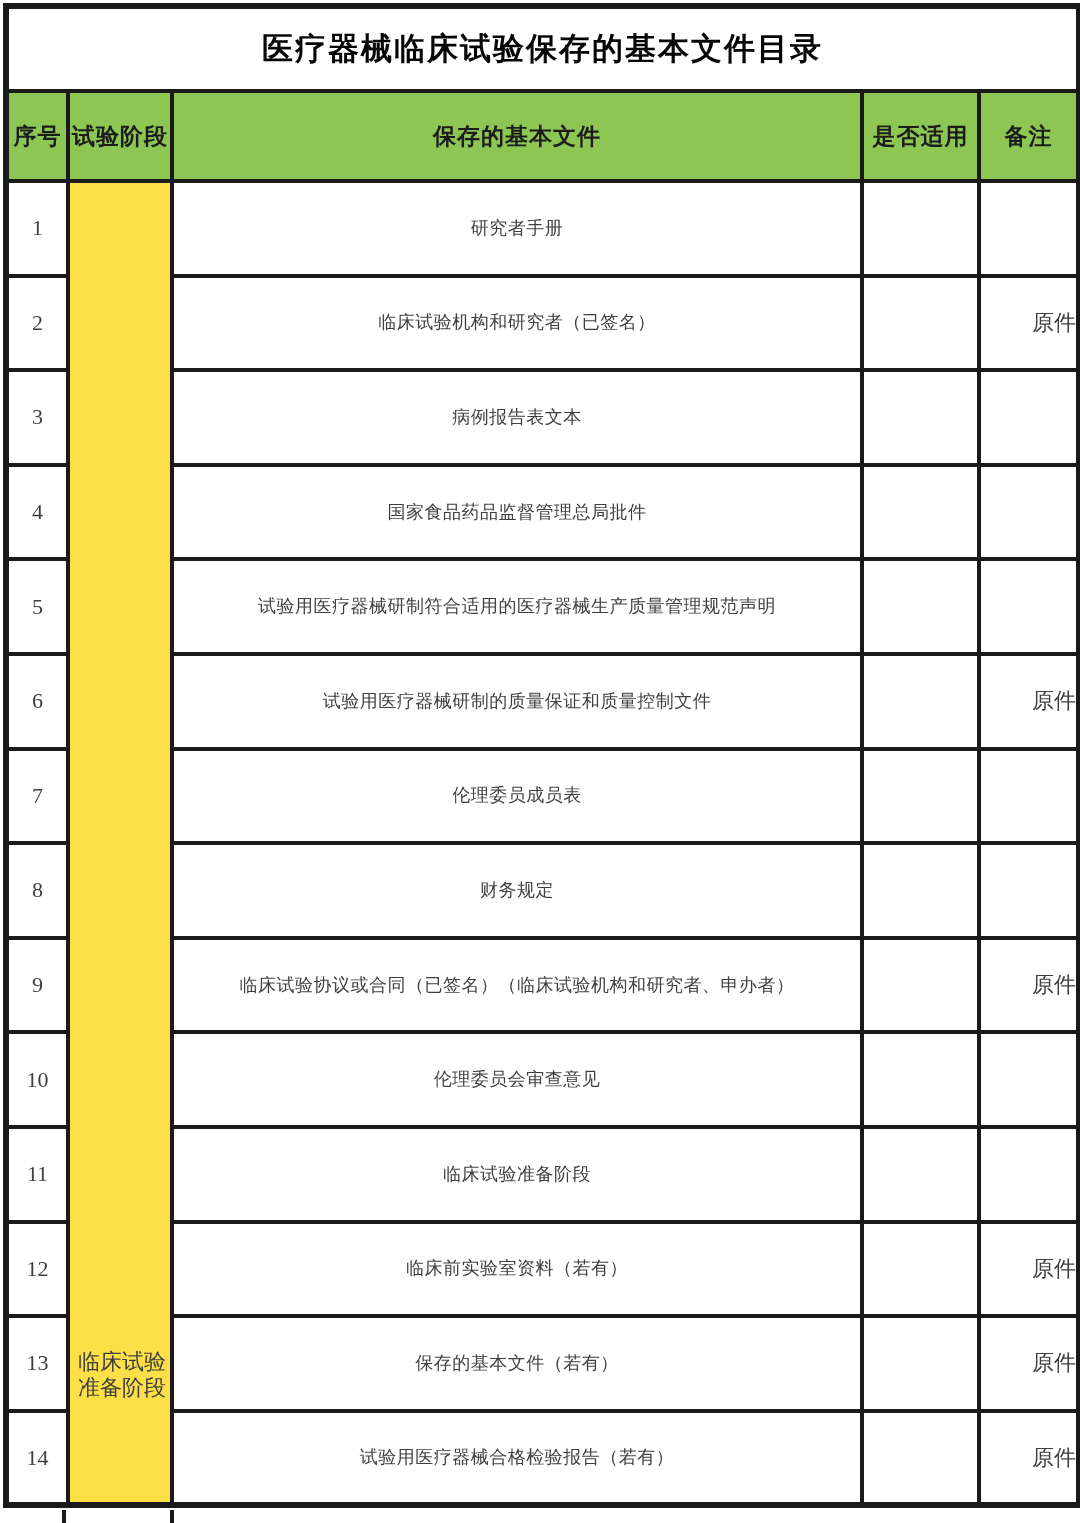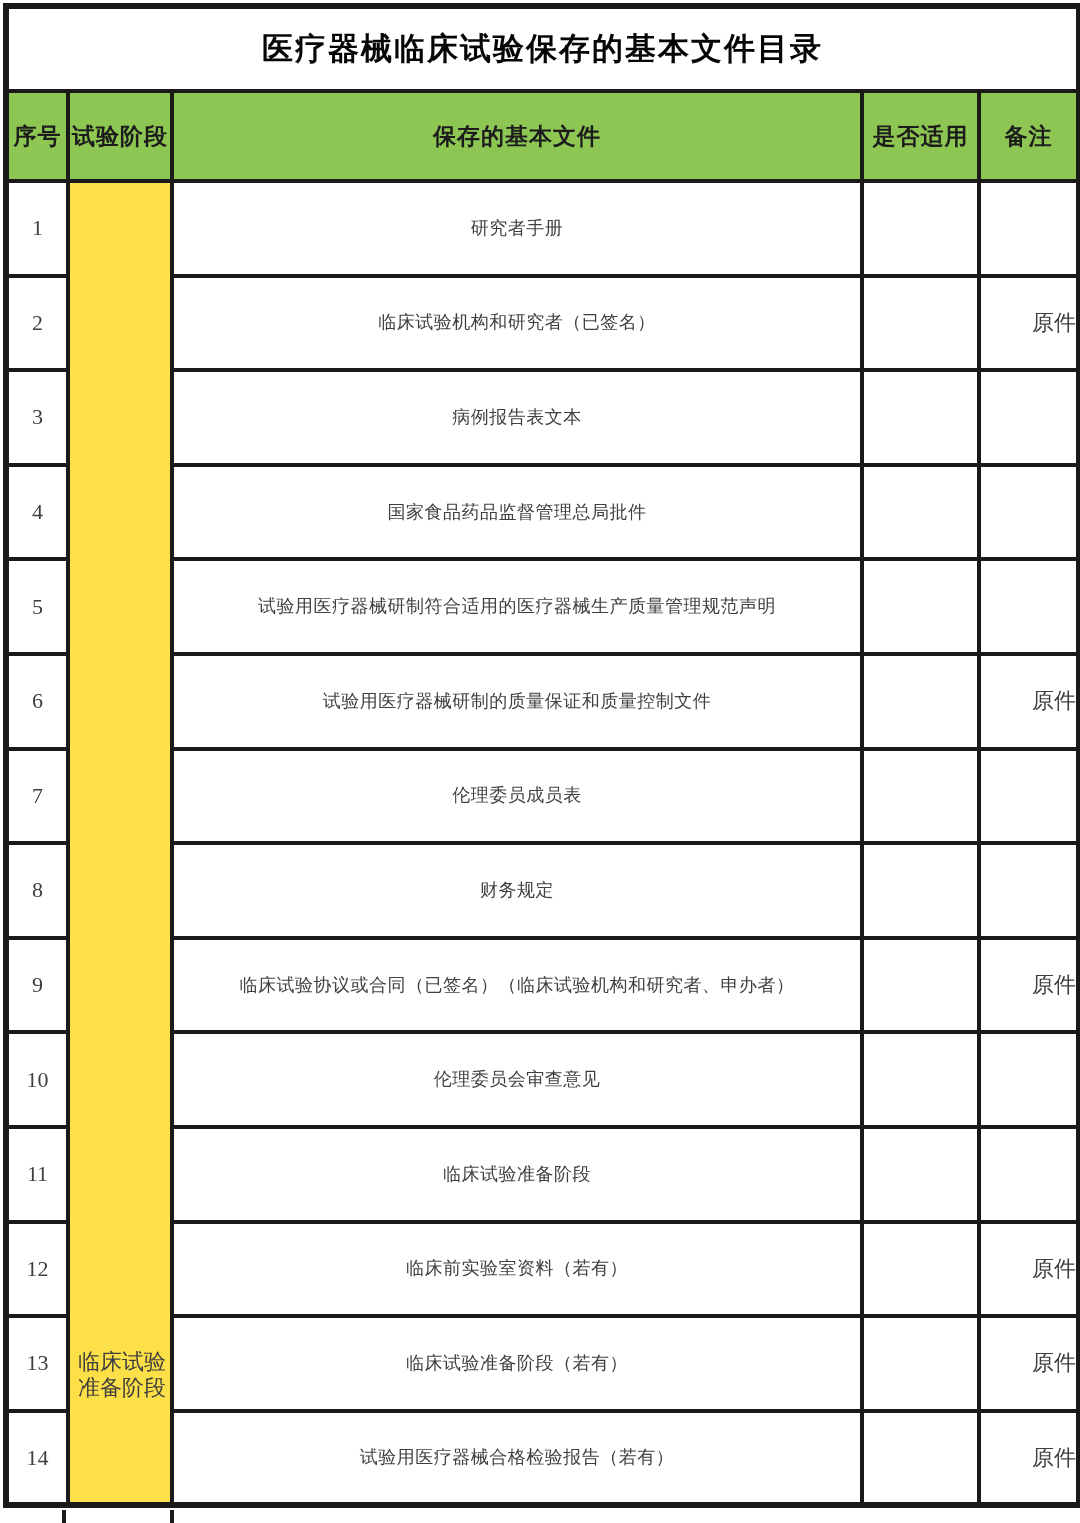--- a/index.html
+++ b/index.html
@@ -221,21 +221,21 @@
     <td class="c-num"><span>12</span></td>
     <td class="c-doc">
             <div class="doc-text">临床前实验室资料（若有）</div>
           </td>
     <td class="c-app"></td>
     <td class="c-note">原件</td>
   </tr>
         <tr class="data-row">
     <td class="c-num"><span>13</span></td>
     <td class="c-doc">
-            <div class="doc-text">临床试验准备阶段（若有）</div>
+            <div class="doc-text">保存的基本文件（若有）</div>
           </td>
     <td class="c-app"></td>
     <td class="c-note">原件</td>
   </tr>
         <tr class="data-row">
     <td class="c-num"><span>14</span></td>
     <td class="c-doc">
             <div class="doc-text">试验用医疗器械合格检验报告（若有）</div>
           </td>
     <td class="c-app"></td>

